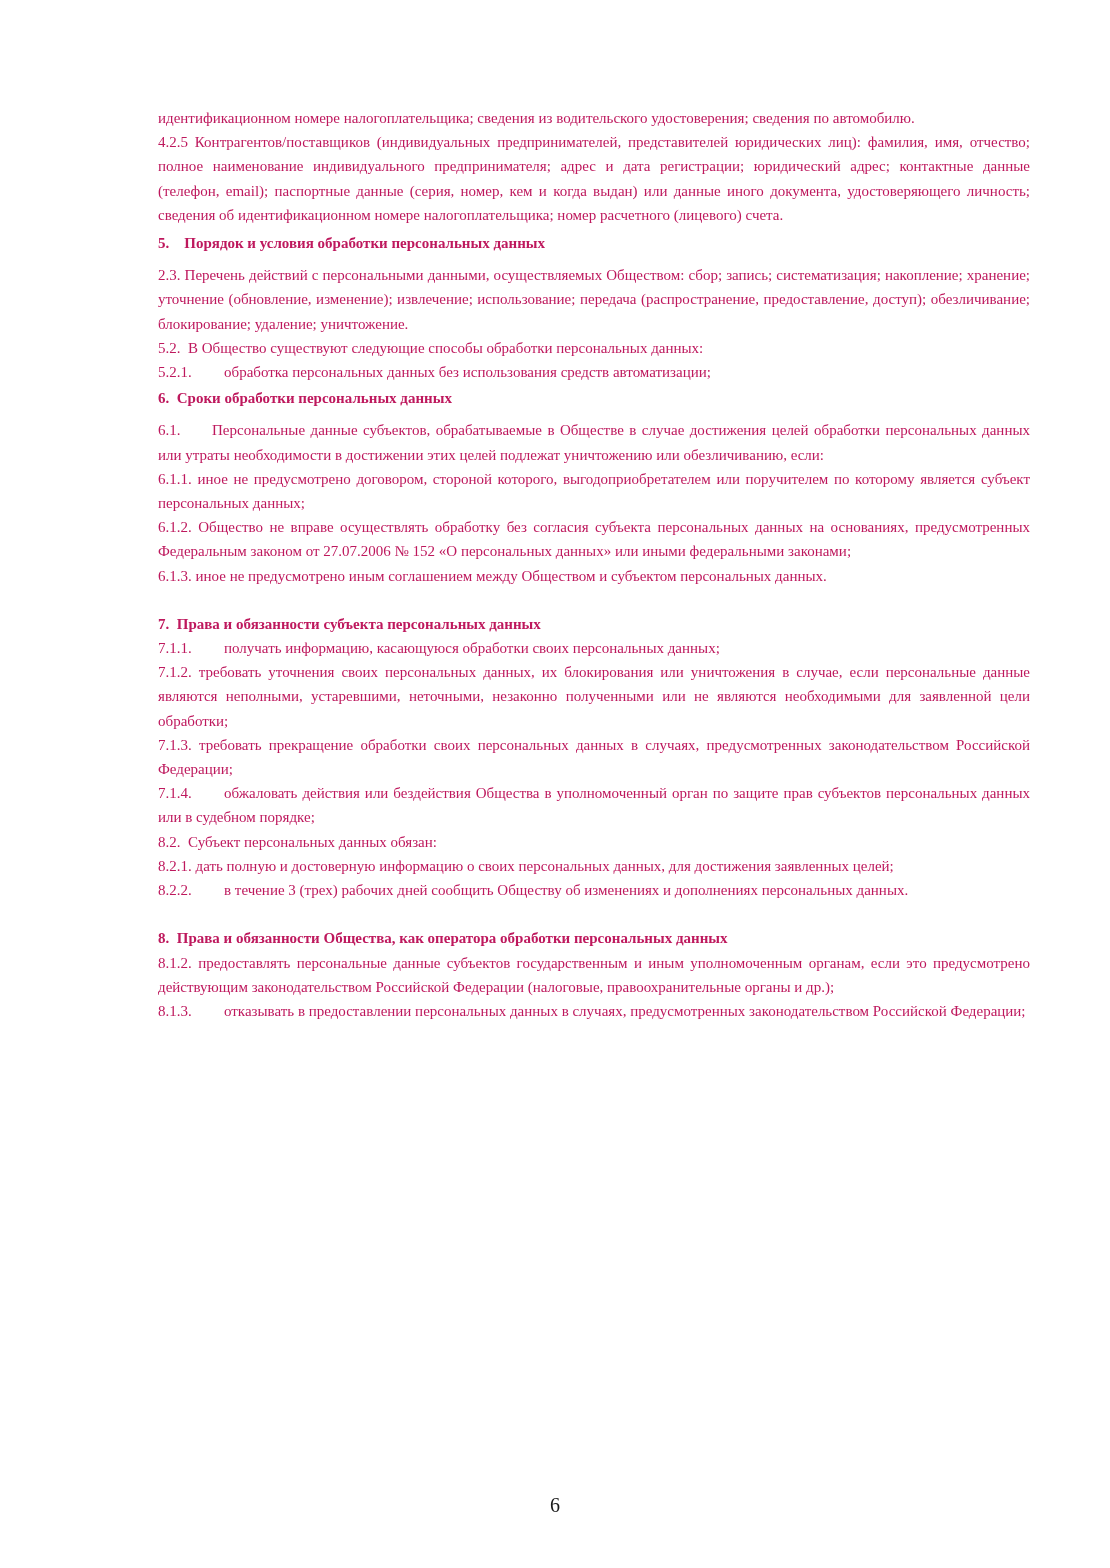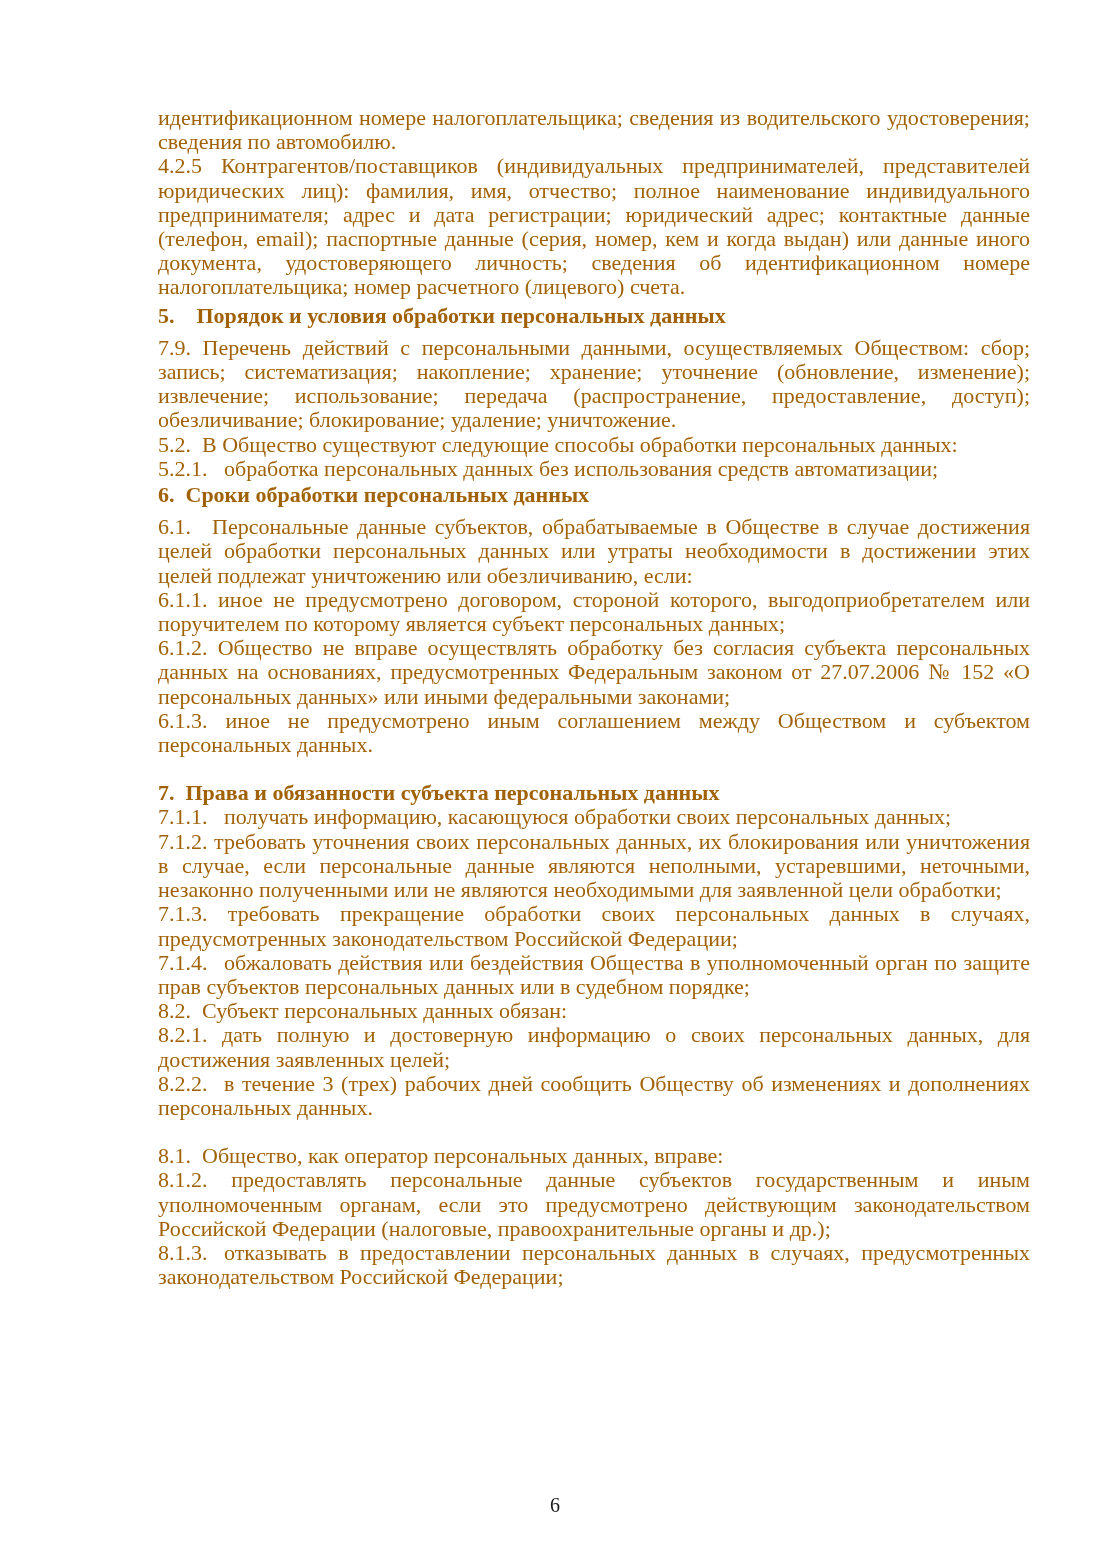--- a/index.html
+++ b/index.html
@@ -1,20 +1,20 @@
 <!DOCTYPE html>
 <html><head>
 <meta charset="utf-8">
 <style>
   html, body { margin: 0; padding: 0; background: #ffffff; }
   body { width: 1110px; height: 1568px; position: relative; overflow: hidden; }
   .page {
     position: absolute; left: 158px; top: 106px; width: 872px;
-    font-family: "Liberation Serif", serif; font-size: 22px; line-height: 24.2px;
-    color: #a16207;
+    font-family: "Liberation Serif", serif; font-size: 15px; line-height: 24.2px;
+    color: #be185d;
   }
   .p { text-align: justify; margin: 0; }
   .heading { font-weight: bold; text-align: left; margin: 0; }
   .h5 { margin-top: 2px; margin-bottom: 8px; }
   .h6 { margin-top: 2px; margin-bottom: 8px; }
   .gap { height: 24px; }
   .num { display: inline-block; }
   .num.w { min-width: 66px; }
   .pagenum {
     position: absolute; left: 0; width: 1110px; top: 1494px; text-align: center;
@@ -22,21 +22,21 @@
   }
 </style>
 </head>
 <body>
 
 <div class="page">
   <p class="p"><span>идентификационном номере налогоплательщика; сведения из водительского удостоверения; сведения по автомобилю.</span></p>
   <p class="p"><span class="num">4.2.5</span> <span>Контрагентов/поставщиков (индивидуальных предпринимателей, представителей юридических лиц): фамилия, имя, отчество; полное наименование индивидуального предпринимателя; адрес и дата регистрации; юридический адрес; контактные данные (телефон, email); паспортные данные (серия, номер, кем и когда выдан) или данные иного документа, удостоверяющего личность; сведения об идентификационном номере налогоплательщика; номер расчетного (лицевого) счета.</span></p>
 
   <p class="heading h5" style="white-space:pre;margin-top:4px;">5.    Порядок и условия обработки персональных данных</p>
-  <p class="p"><span class="num">7.9.</span> <span>Перечень действий с персональными данными, осуществляемых Обществом: сбор; запись; систематизация; накопление; хранение; уточнение (обновление, изменение); извлечение; использование; передача (распространение, предоставление, доступ); обезличивание; блокирование; удаление; уничтожение.</span></p>
+  <p class="p"><span class="num">2.3.</span> <span>Перечень действий с персональными данными, осуществляемых Обществом: сбор; запись; систематизация; накопление; хранение; уточнение (обновление, изменение); извлечение; использование; передача (распространение, предоставление, доступ); обезличивание; блокирование; удаление; уничтожение.</span></p>
   <p class="p"><span class="num">5.2.</span>&nbsp; <span>В Общество существуют следующие способы обработки персональных данных:</span></p>
   <p class="p"><span class="num w">5.2.1.</span><span>обработка персональных данных без использования средств автоматизации;</span></p>
 
   <p class="heading h6" style="white-space:pre;">6.  Сроки обработки персональных данных</p>
   <p class="p"><span class="num" style="min-width:54px">6.1.</span><span>Персональные данные субъектов, обрабатываемые в Обществе в случае достижения целей обработки персональных данных или утраты необходимости в достижении этих целей подлежат уничтожению или обезличиванию, если:</span></p>
   <p class="p"><span class="num">6.1.1.</span> <span>иное не предусмотрено договором, стороной которого, выгодоприобретателем или поручителем по которому является субъект персональных данных;</span></p>
   <p class="p"><span class="num">6.1.2.</span> <span>Общество не вправе осуществлять обработку без согласия субъекта персональных данных на основаниях, предусмотренных Федеральным законом от 27.07.2006 № 152 «О персональных данных» или иными федеральными законами;</span></p>
   <p class="p"><span class="num">6.1.3.</span> <span>иное не предусмотрено иным соглашением между Обществом и субъектом персональных данных.</span></p>
 
   <div class="gap"></div>
@@ -45,18 +45,18 @@
   <p class="p"><span class="num w">7.1.1.</span><span>получать информацию, касающуюся обработки своих персональных данных;</span></p>
   <p class="p"><span class="num">7.1.2.</span> <span>требовать уточнения своих персональных данных, их блокирования или уничтожения в случае, если персональные данные являются неполными, устаревшими, неточными, незаконно полученными или не являются необходимыми для заявленной цели обработки;</span></p>
   <p class="p"><span class="num">7.1.3.</span> <span>требовать прекращение обработки своих персональных данных в случаях, предусмотренных законодательством Российской Федерации;</span></p>
   <p class="p"><span class="num w">7.1.4.</span><span>обжаловать действия или бездействия Общества в уполномоченный орган по защите прав субъектов персональных данных или в судебном порядке;</span></p>
   <p class="p"><span class="num">8.2.</span>&nbsp; <span>Субъект персональных данных обязан:</span></p>
   <p class="p"><span class="num">8.2.1.</span> <span>дать полную и достоверную информацию о своих персональных данных, для достижения заявленных целей;</span></p>
   <p class="p"><span class="num w">8.2.2.</span><span>в течение 3 (трех) рабочих дней сообщить Обществу об изменениях и дополнениях персональных данных.</span></p>
 
   <div class="gap"></div>
 
-  <p class="p"><span class="num">8.1.</span>&nbsp; <span>Общество, как оператор персональных данных, вправе:</span></p>
+  <p class="heading" style="white-space:pre;">8.  Права и обязанности Общества, как оператора обработки персональных данных</p>
   <p class="p"><span class="num">8.1.2.</span> <span>предоставлять персональные данные субъектов государственным и иным уполномоченным органам, если это предусмотрено действующим законодательством Российской Федерации (налоговые, правоохранительные органы и др.);</span></p>
   <p class="p"><span class="num w">8.1.3.</span><span>отказывать в предоставлении персональных данных в случаях, предусмотренных законодательством Российской Федерации;</span></p>
 </div>
 
 <div class="pagenum">6</div>
 
 </body></html>

